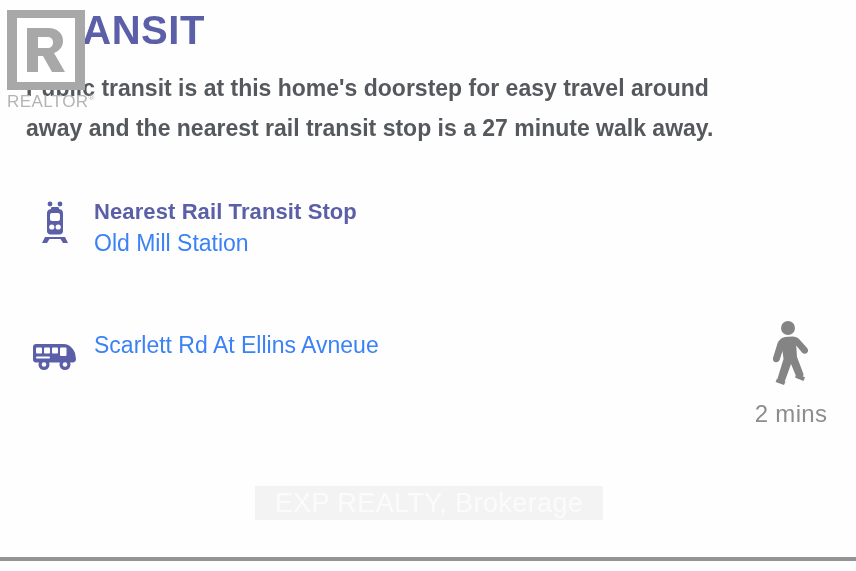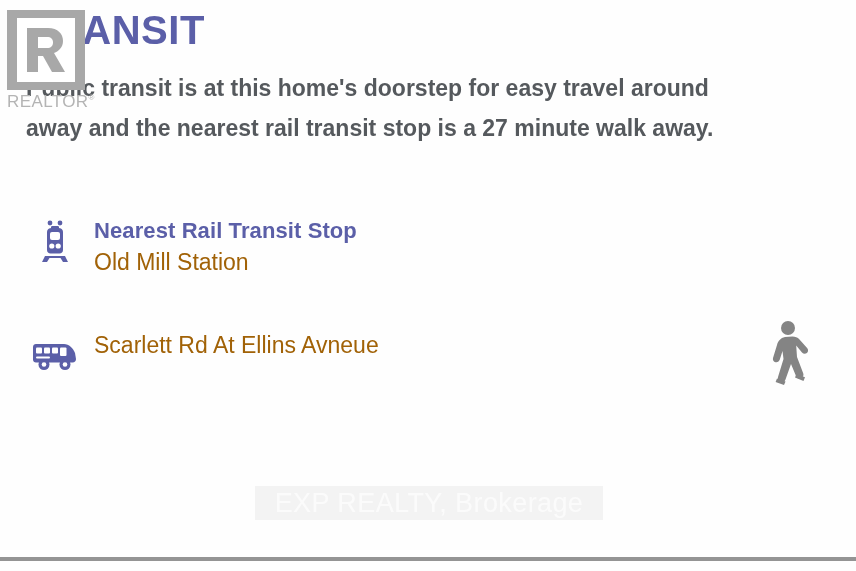--- a/index.html
+++ b/index.html
@@ -91,21 +91,21 @@
     display: block;
     white-space: nowrap;
   }
 
   
   .stop-row {
     position: absolute;
     left: 26px;
     z-index: 2;
   }
-  .stop-row.rail { top: 217px; }
+  .stop-row.rail { top: 198px; }
   .stop-row.street { top: 328px; }
 
   .stop-icon {
     position: absolute;
     left: 0;
     top: 0;
     width: 58px;
     height: 46px;
     display: flex;
     align-items: center;
@@ -121,21 +121,21 @@
     font-size: 22px;
     font-weight: bold;
     color: #5b5fa8;
     line-height: 28px;
     letter-spacing: 0.1px;
     white-space: nowrap;
   }
   .stop-value {
     font-size: 23px;
     font-weight: 300;
-    color: #a16207;
+    color: #3b82f6;
     line-height: 34px;
     white-space: nowrap;
   }
 
   
   .walk-badge {
     position: absolute;
     left: 736px;
     top: 318px;
     width: 110px;
@@ -253,20 +253,21 @@
 
   <div class="walk-badge">
     <div class="walk-icon">
       <svg width="56" height="74" viewBox="0 0 56 74" xmlns="http://www.w3.org/2000/svg" aria-hidden="true">
         <circle cx="25" cy="8" r="7" fill="#848484"></circle>
         <path d="M22 17 C17.5 18 15 21 14 25 L10 38 C9.5 40 10.6 41.8 12.6 42.2 C14.5 42.6 16.2 41.5 16.8 39.6 L19.5 31 L20.5 39 L15 57 C14.3 59.2 15.4 61.3 17.5 62 C19.6 62.7 21.8 61.6 22.5 59.5 L28 44 L33 56 C33.8 58.2 36 59.2 38 58.4 C40 57.6 41 55.4 40.2 53.3 L34 37 L33.2 25.5 L39 32.5 C40.3 34 42.4 34.2 43.9 33 C45.3 31.8 45.5 29.7 44.3 28.2 L36.5 19.5 C34.6 17.4 32.2 16.6 29.5 16.6 Z" fill="#848484"></path>
         <path d="M14 58.5 L22.5 61.5 L21 65 L12.6 62 Z" fill="#848484"></path>
         <path d="M33.5 54 L42 57.2 L40.5 61 L32 57.6 Z" fill="#848484"></path>
       </svg>
     </div>
+    <div class="walk-time">2 mins</div>
   </div>
 
   <div class="brokerage-watermark">
     <span>EXP REALTY, Brokerage</span>
   </div>
 
   <div class="bottom-rule"></div>
 
 </div>
 

